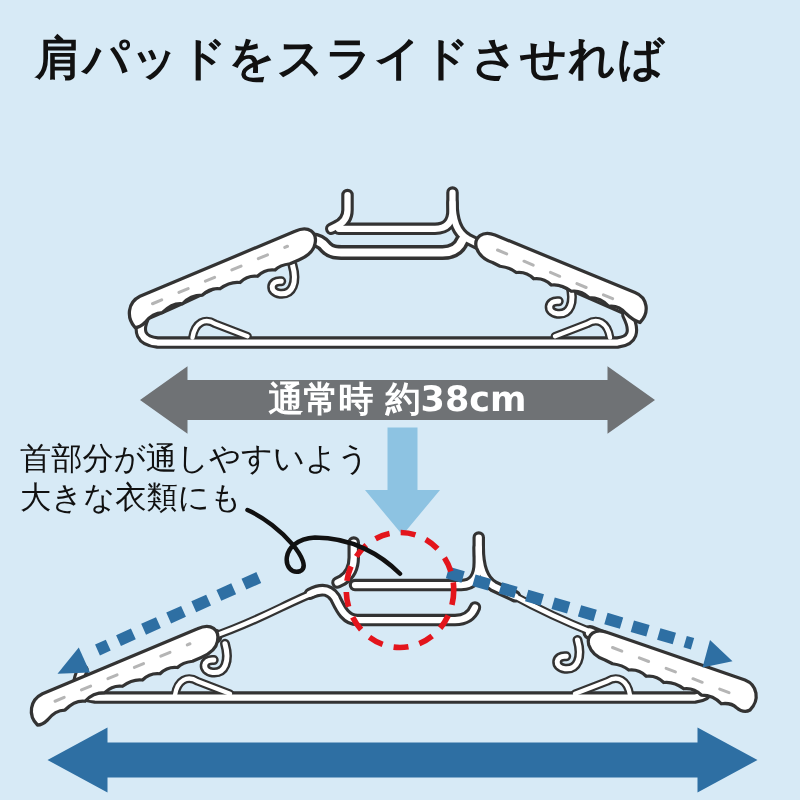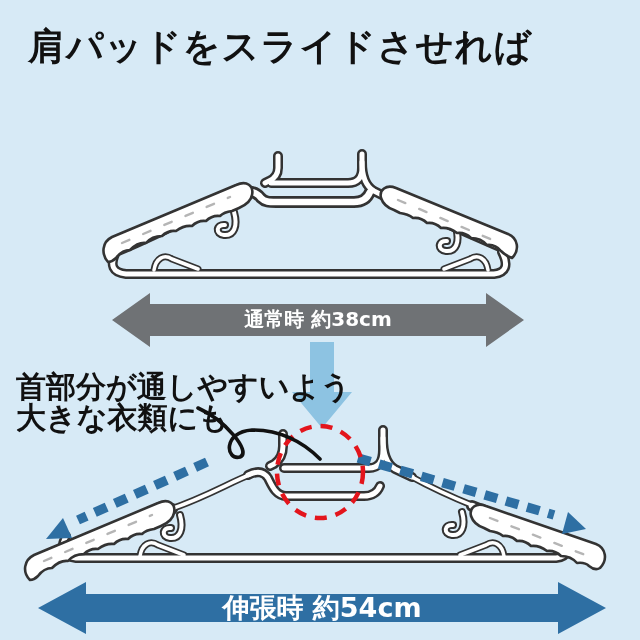--- a/index.html
+++ b/index.html
@@ -11,23 +11,23 @@
   }
   #stage{position:absolute;left:0;top:0;width:532px;height:640px;padding-left:44px;}
   svg{position:absolute;left:0;top:0;display:block;}
   
   .to{fill:none;stroke:#333;stroke-linecap:round;stroke-linejoin:round;}
   .ti{fill:none;stroke:#ffffff;stroke-linecap:round;stroke-linejoin:round;}
   .pad{fill:#ffffff;stroke:#333;stroke-width:2.6;stroke-linejoin:round;}
   .paddash{fill:none;stroke:#b5b5b5;stroke-width:2.4;stroke-dasharray:8 15;stroke-linecap:round;}
   .txt{position:absolute;color:#111;}
   #title{left:28px;top:22px;font-size:37px;font-weight:800;line-height:49px;letter-spacing:1px;white-space:nowrap;}
-  #annotation{left:16px;top:371px;font-size:30px;font-weight:700;line-height:31px;white-space:nowrap;}
+  #annotation{left:16px;top:351px;font-size:25px;font-weight:400;line-height:31px;white-space:nowrap;}
   .measure-label{position:absolute;text-align:center;color:#fff;font-weight:700;white-space:nowrap;}
-  #label-normal{left:150px;top:302px;width:336px;height:35px;line-height:35px;font-size:20px;}
+  #label-normal{left:150px;top:302px;width:336px;height:35px;line-height:35px;font-size:28px;}
   #label-extended{left:86px;top:591px;width:472px;height:33px;line-height:33px;font-size:27px;}
 </style>
 </head>
 <body>
 
 <div id="stage">
 
   <svg width="640" height="640" viewBox="0 0 640 640">
     <defs>
 
@@ -142,15 +142,14 @@
     <div>肩パッドをスライドさせれば</div>
   </div>
 
   <div id="annotation" class="txt">
     <div>首部分が通しやすいよう</div>
     <div>大きな衣類にも</div>
   </div>
 
   <div id="label-normal" class="measure-label">通常時 約38cm</div>
 
-  <div id="label-extended" class="measure-label">伸張時 約54cm</div>
 
 </div>
 
 </body></html>

